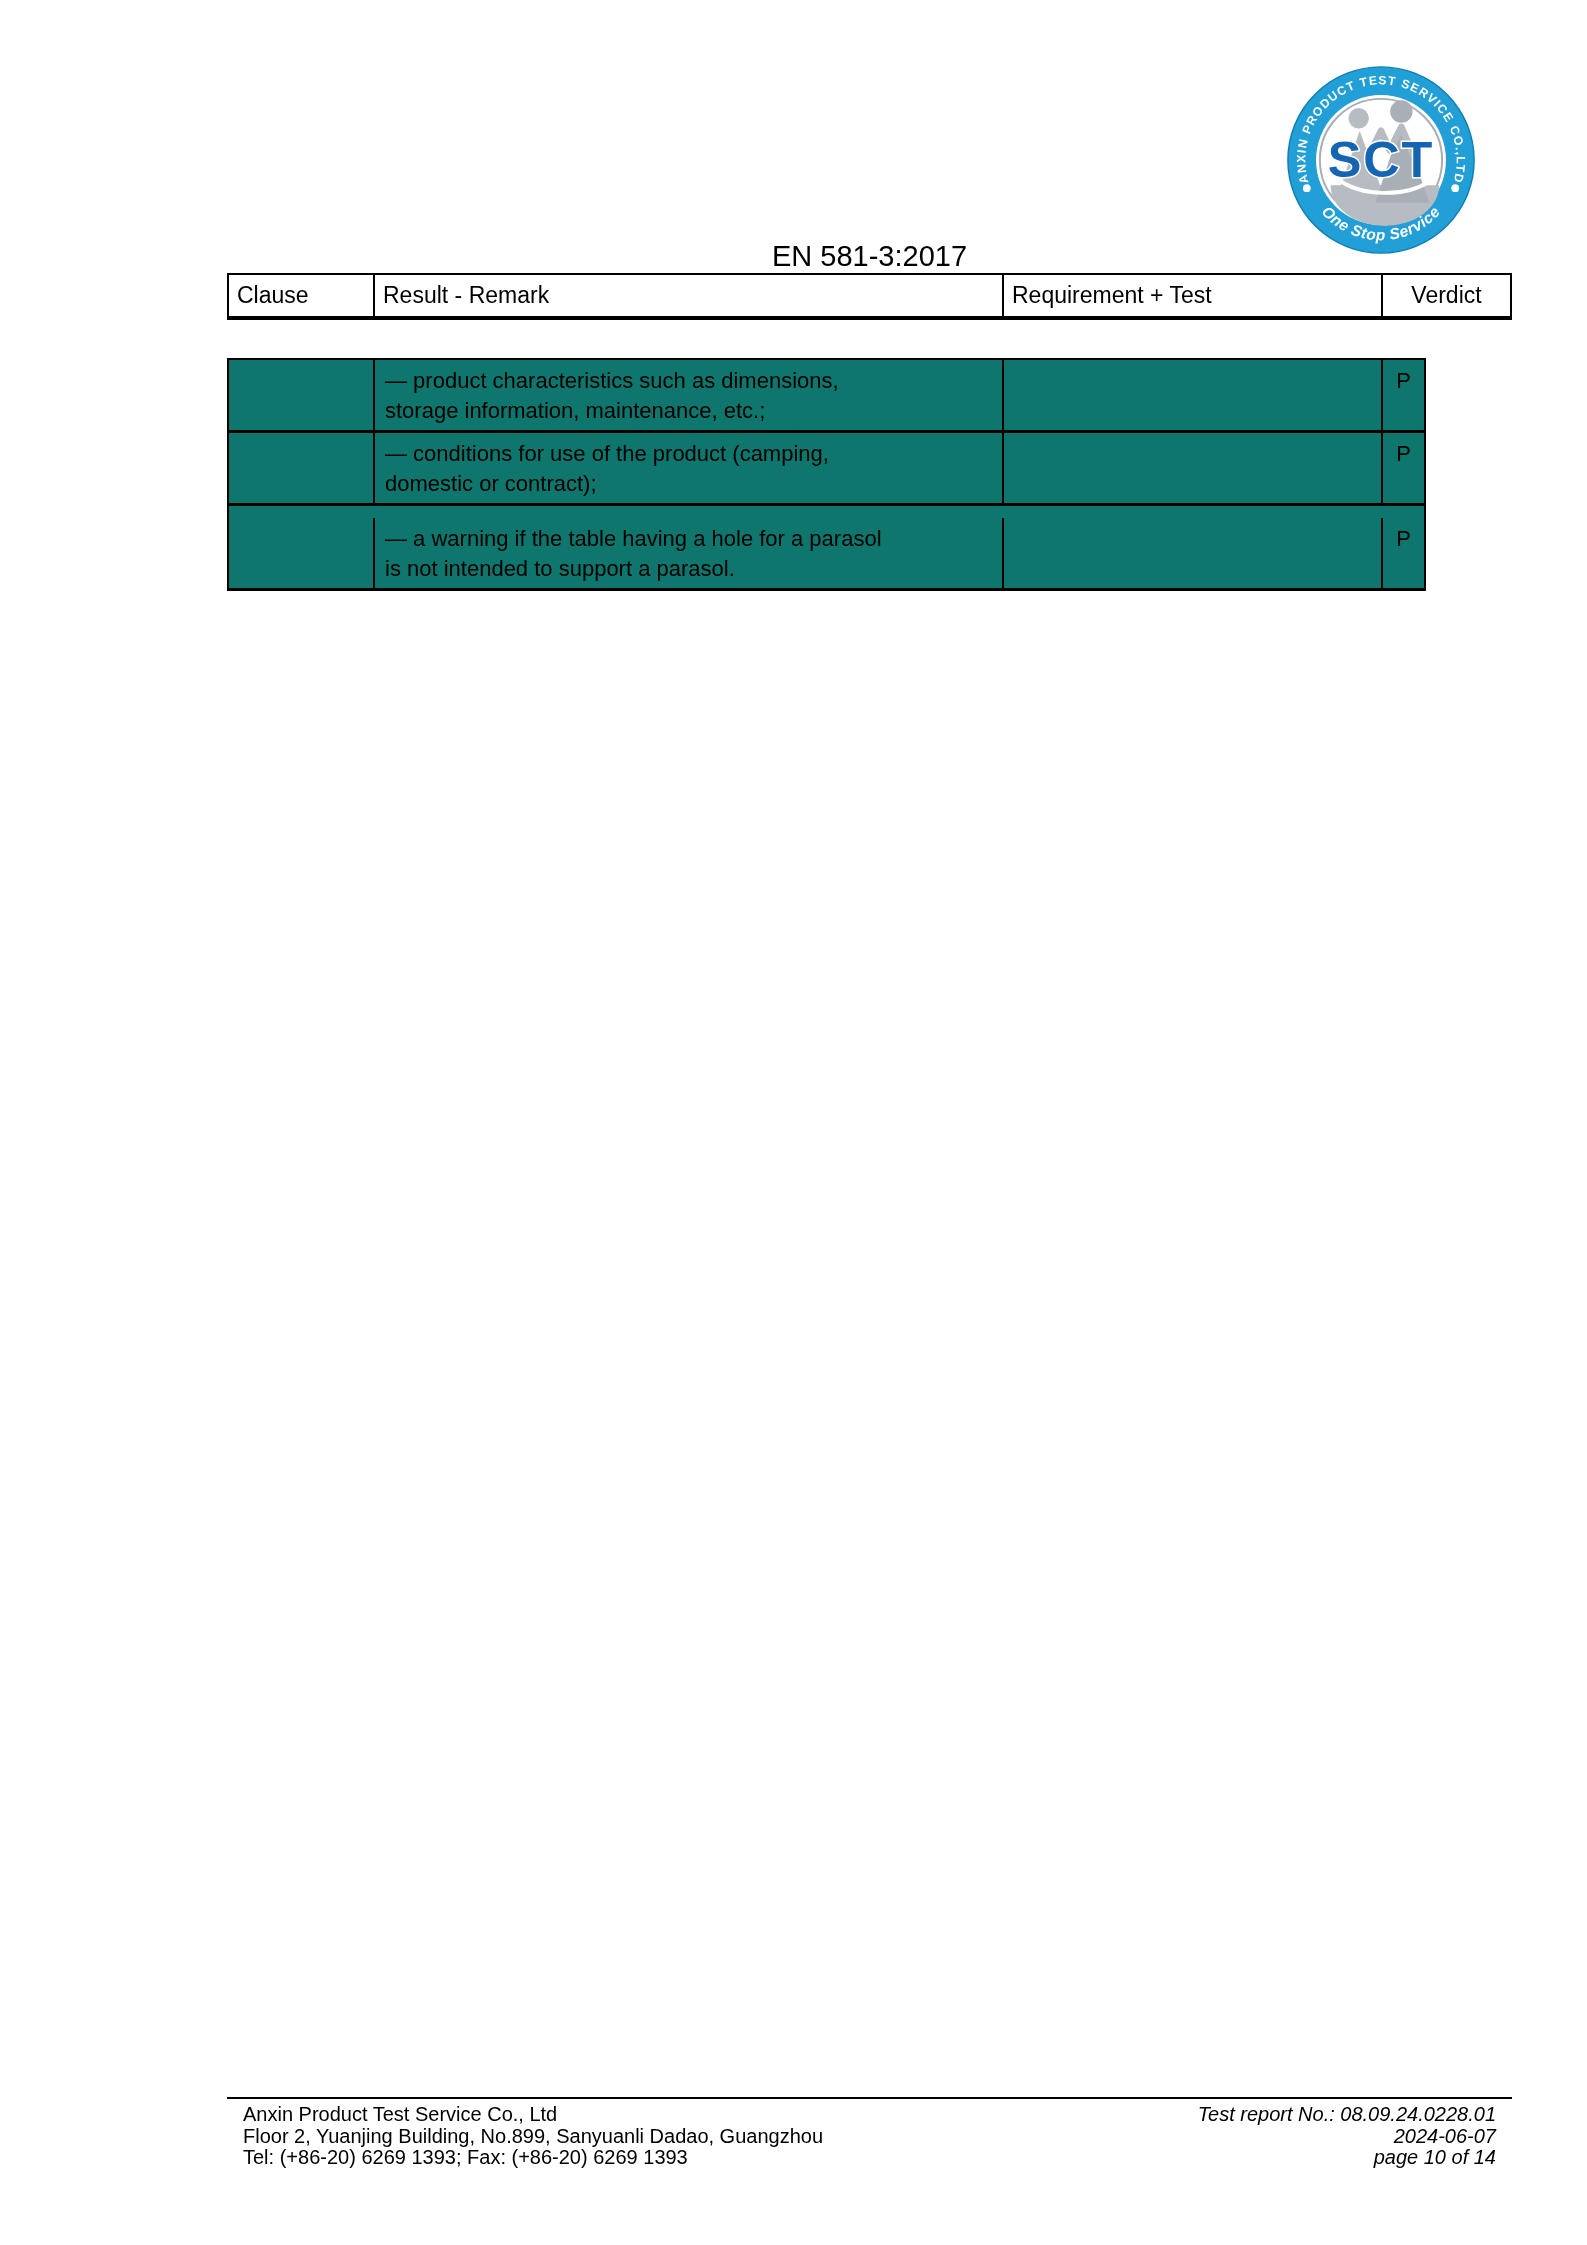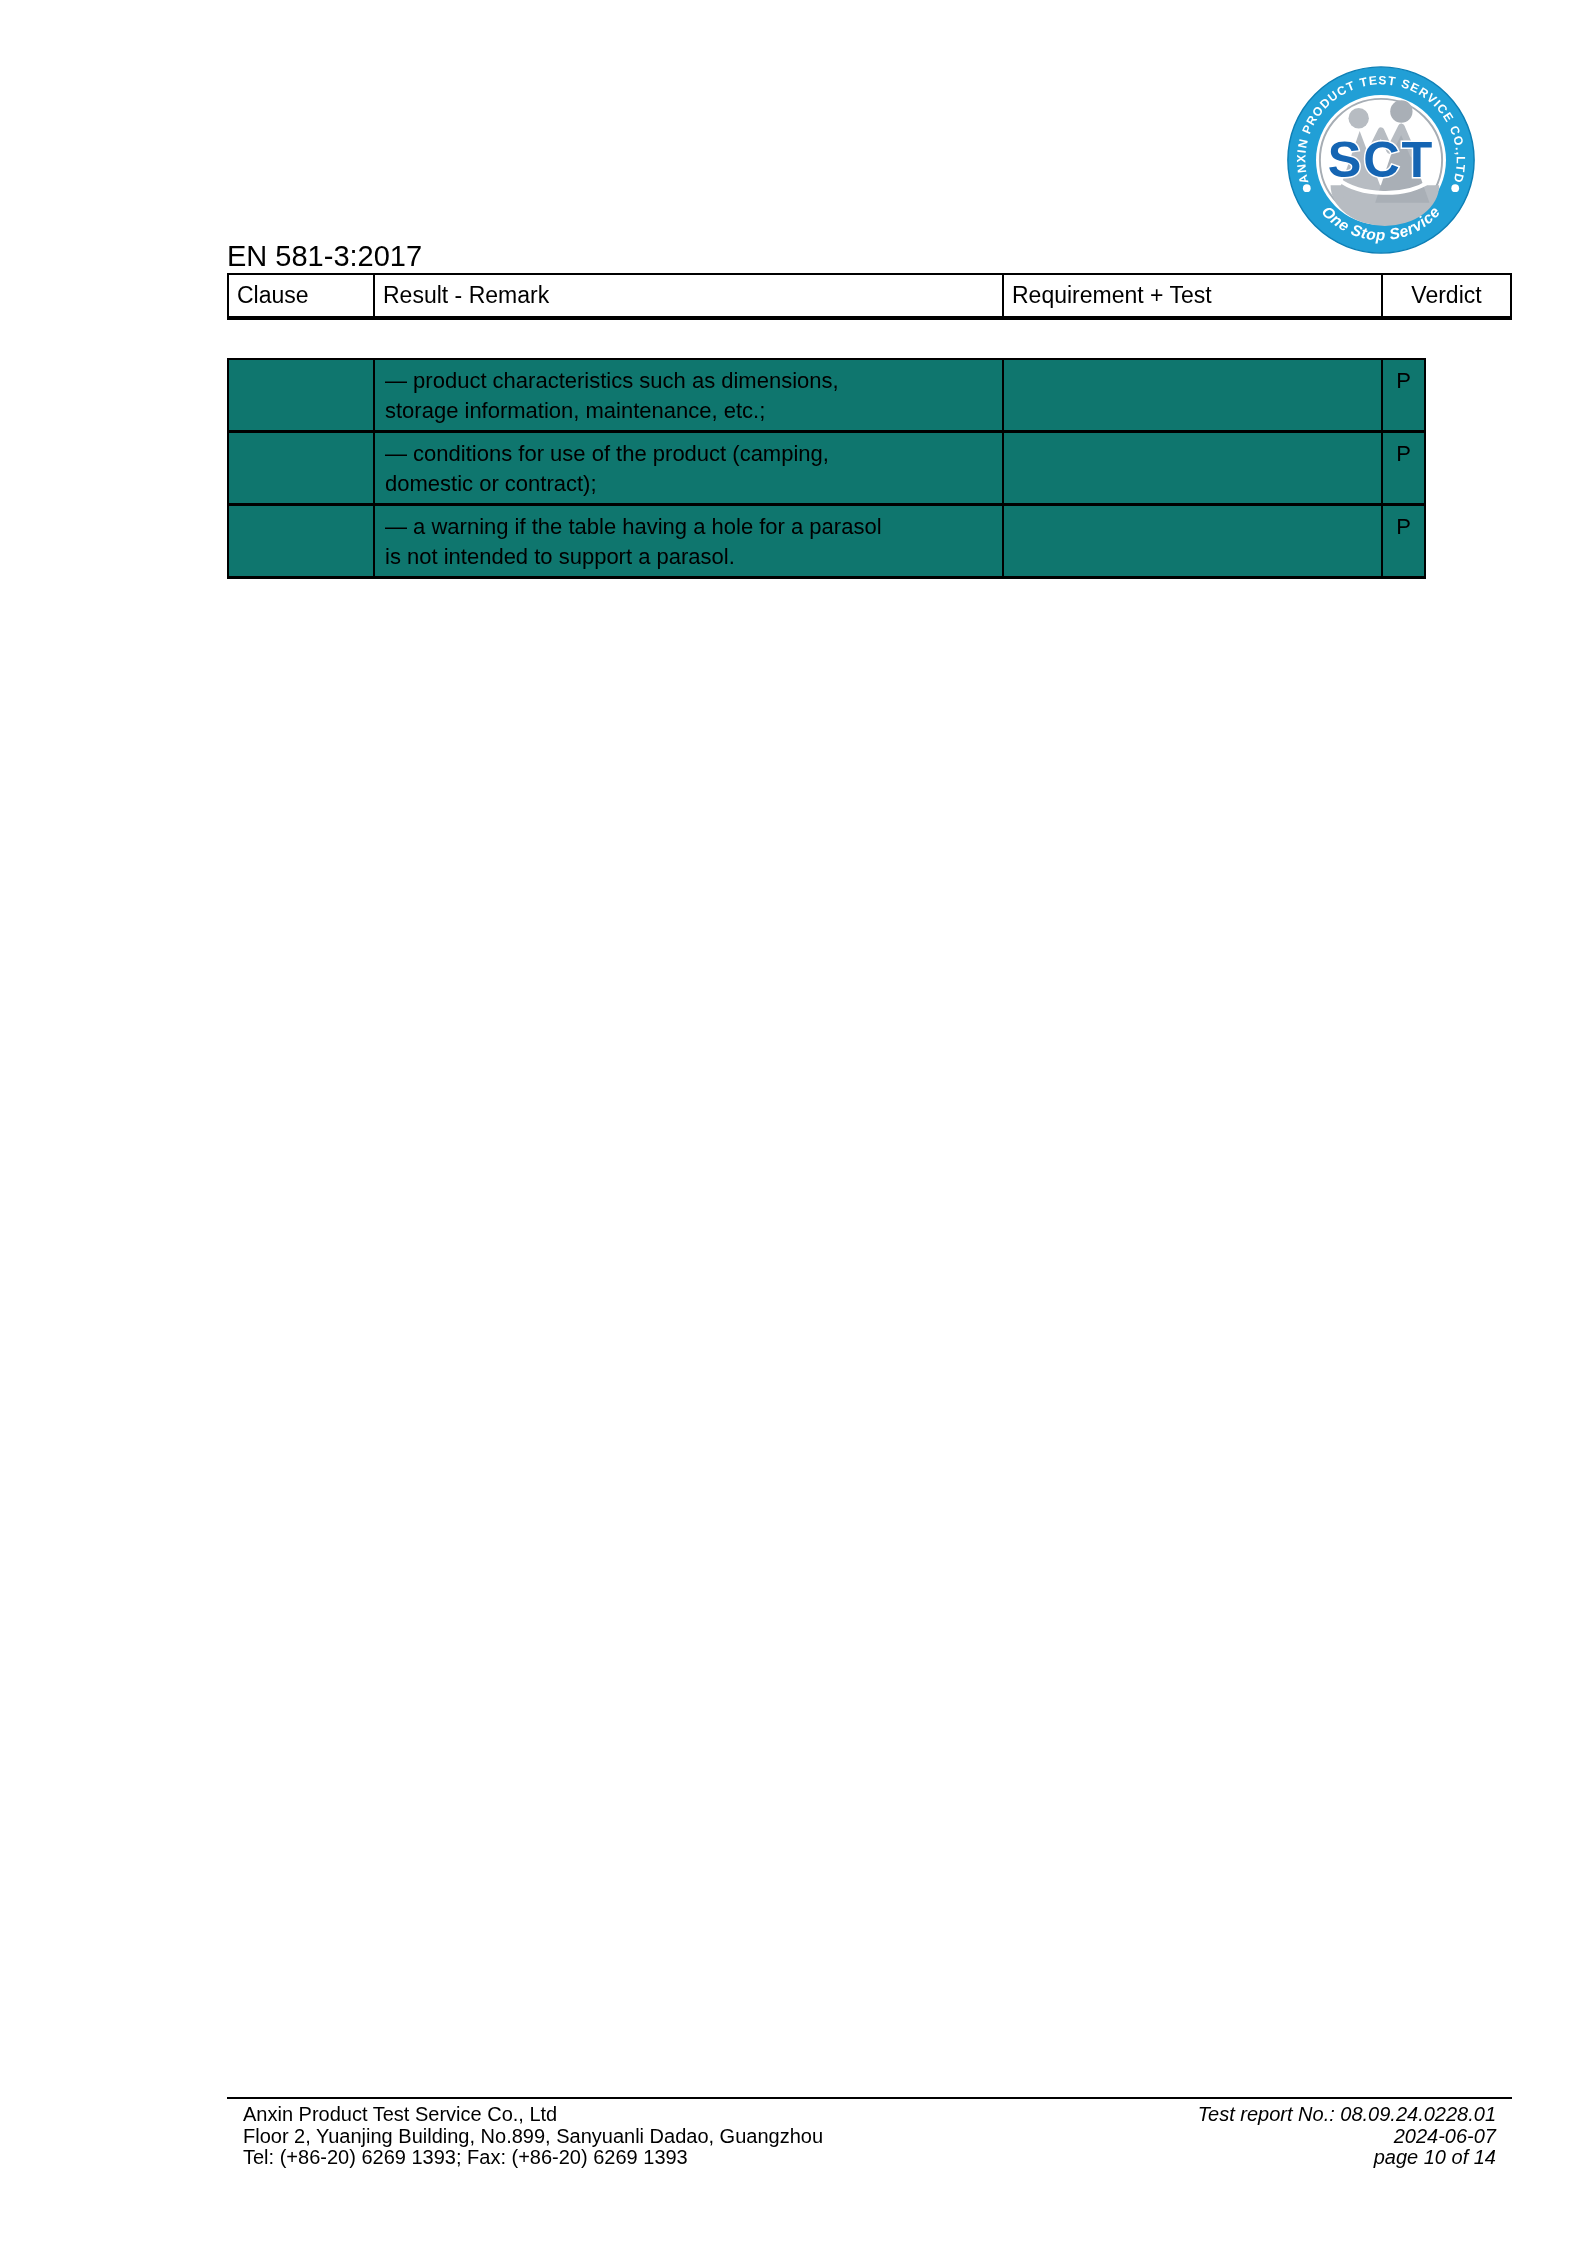--- a/index.html
+++ b/index.html
@@ -13,21 +13,21 @@
   }
 
   
   .logo { position: absolute; left: 1284px; top: 62px; width: 194px; height: 196px; }
   .logo svg { display: block; }
   .ring-text { font-family: "Liberation Sans", sans-serif; font-weight: bold; fill: #ffffff; }
 
   
   .doc-title {
     position: absolute; left: 227px; top: 240px; width: 1285px;
-    text-align: left; font-size: 29px; line-height: 33px;
+    text-align: center; font-size: 29px; line-height: 33px;
   }
 
   
   .header-tbl {
     position: absolute; left: 227px; top: 273px; width: 1285px; height: 47px;
     display: grid; grid-template-columns: 146px 629px 379px 1fr;
     border: 2px solid #000; border-bottom-width: 4px;
     box-sizing: border-box; font-size: 23px; background: #fff;
   }
   .header-tbl .hcell {
@@ -41,21 +41,21 @@
   
   .body-tbl {
     position: absolute; left: 227px; top: 358px; width: 1199px;
     border: 2px solid #000; border-bottom-width: 3px;
     box-sizing: border-box; font-size: 22px; background: #0f766e;
   }
   .trow {
     display: grid; grid-template-columns: 146px 629px 379px 1fr;
     border-bottom: 3px solid #000; min-height: 60px;
   }
-  .trow:last-child { border-bottom: none; }
+  .trow:last-child { border-bottom: none; margin-top: 12px; }
   .tcell { border-right: 2px solid #000; box-sizing: border-box; }
   .tcell:last-child { border-right: none; }
   .req-cell   { padding: 6px 10px 4px; line-height: 30px; white-space: pre-line; }
   .verdict-cell { text-align: center; padding-top: 8px; }
 
   
   .footer {
     position: absolute; left: 227px; top: 2097px; width: 1285px;
     border-top: 2px solid #000; box-sizing: border-box;
   }

